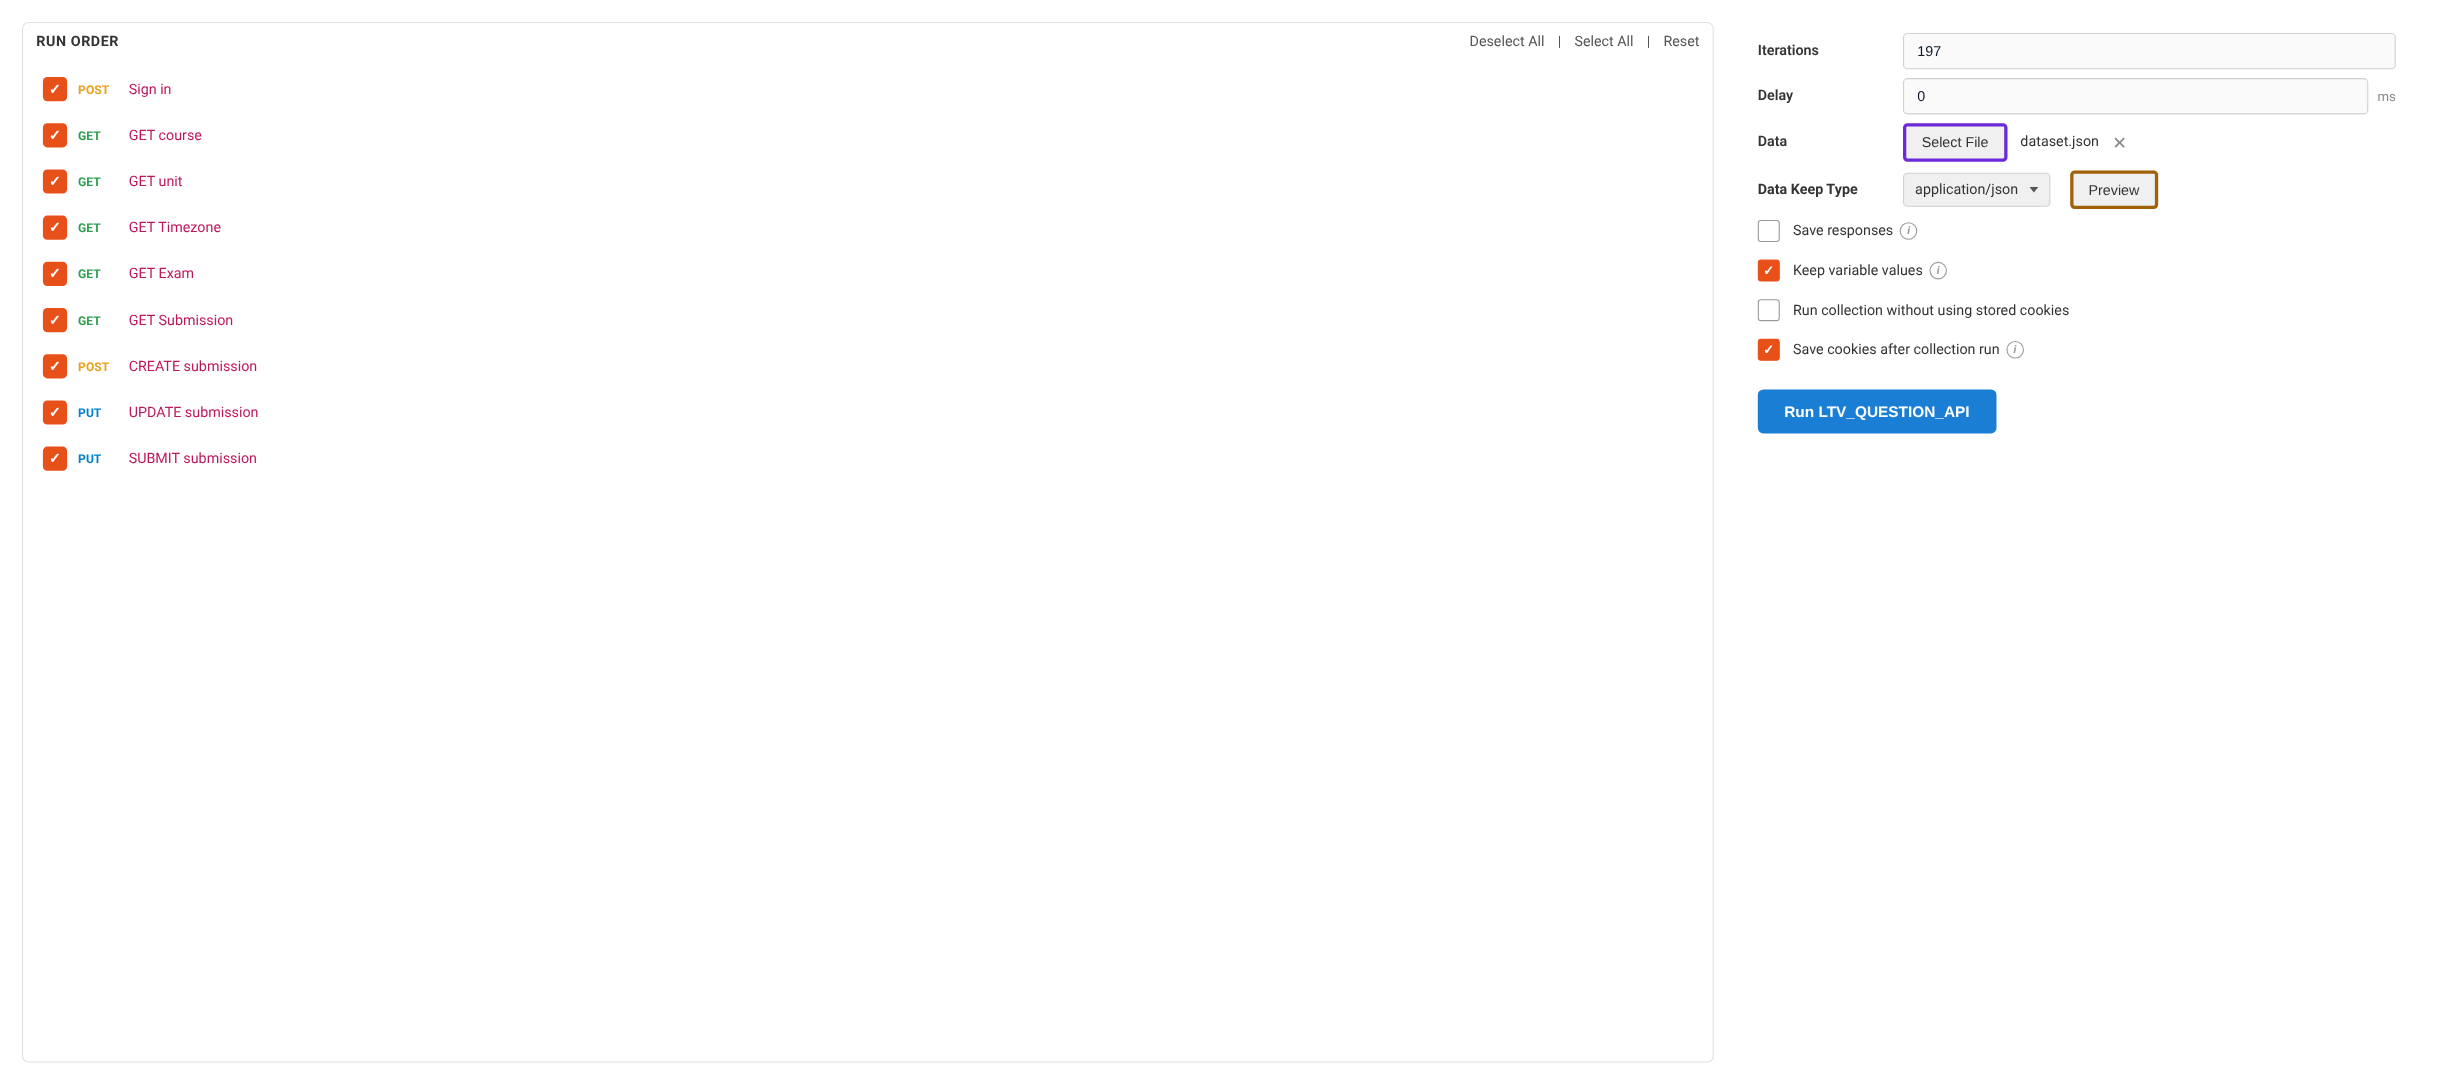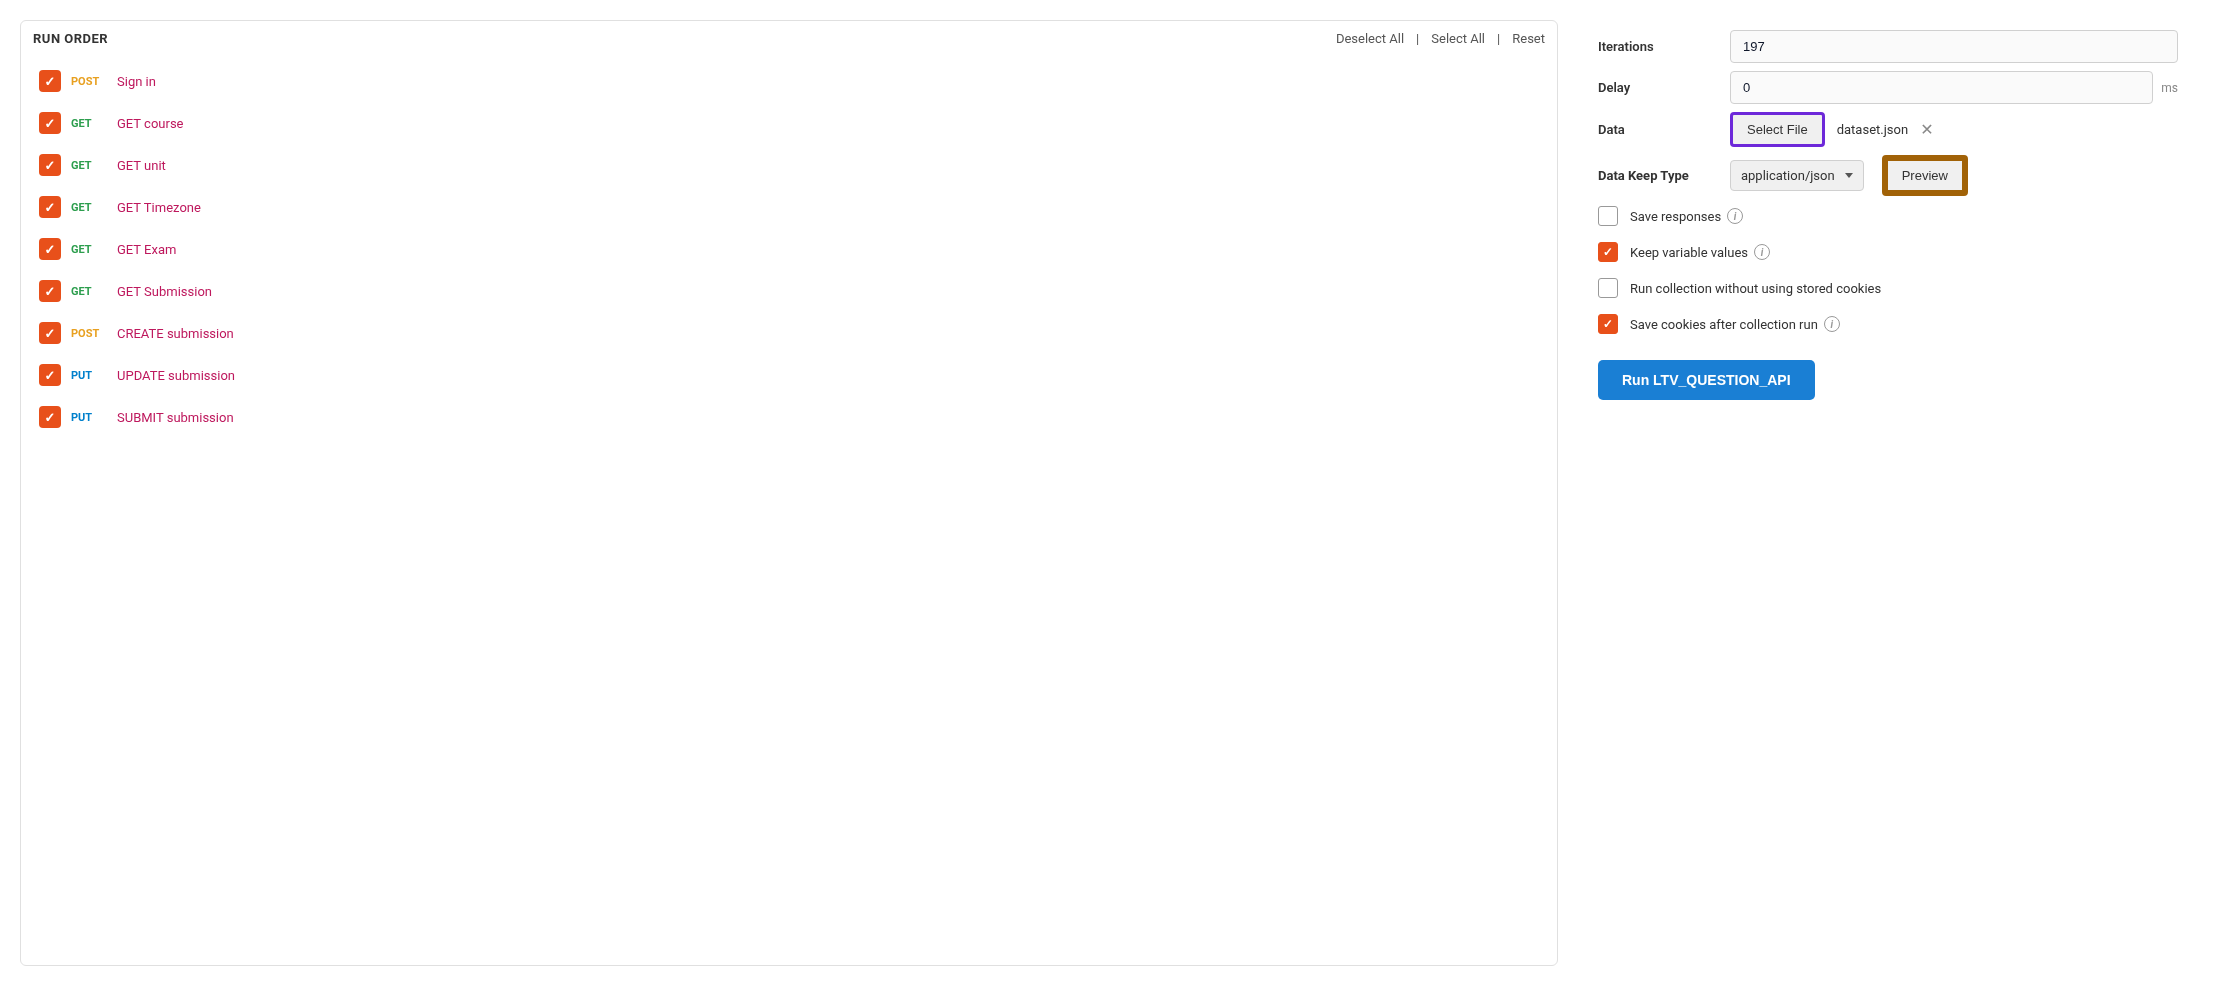--- a/index.html
+++ b/index.html
@@ -159,21 +159,21 @@
       font-size: 13px;
       background: #f0f0f0;
       color: #333;
       cursor: pointer;
       display: flex;
       align-items: center;
       gap: 6px;
     }
     .preview-btn {
       background: #f0f0f0;
-      border: 6px solid #a16207;
+      border: 3px solid #a16207;
       border-radius: 4px;
       padding: 7px 14px;
       font-size: 13px;
       cursor: pointer;
       color: #333;
     }
 
     .checkboxes-section {
       margin-top: 10px;
       padding-left: 0;

